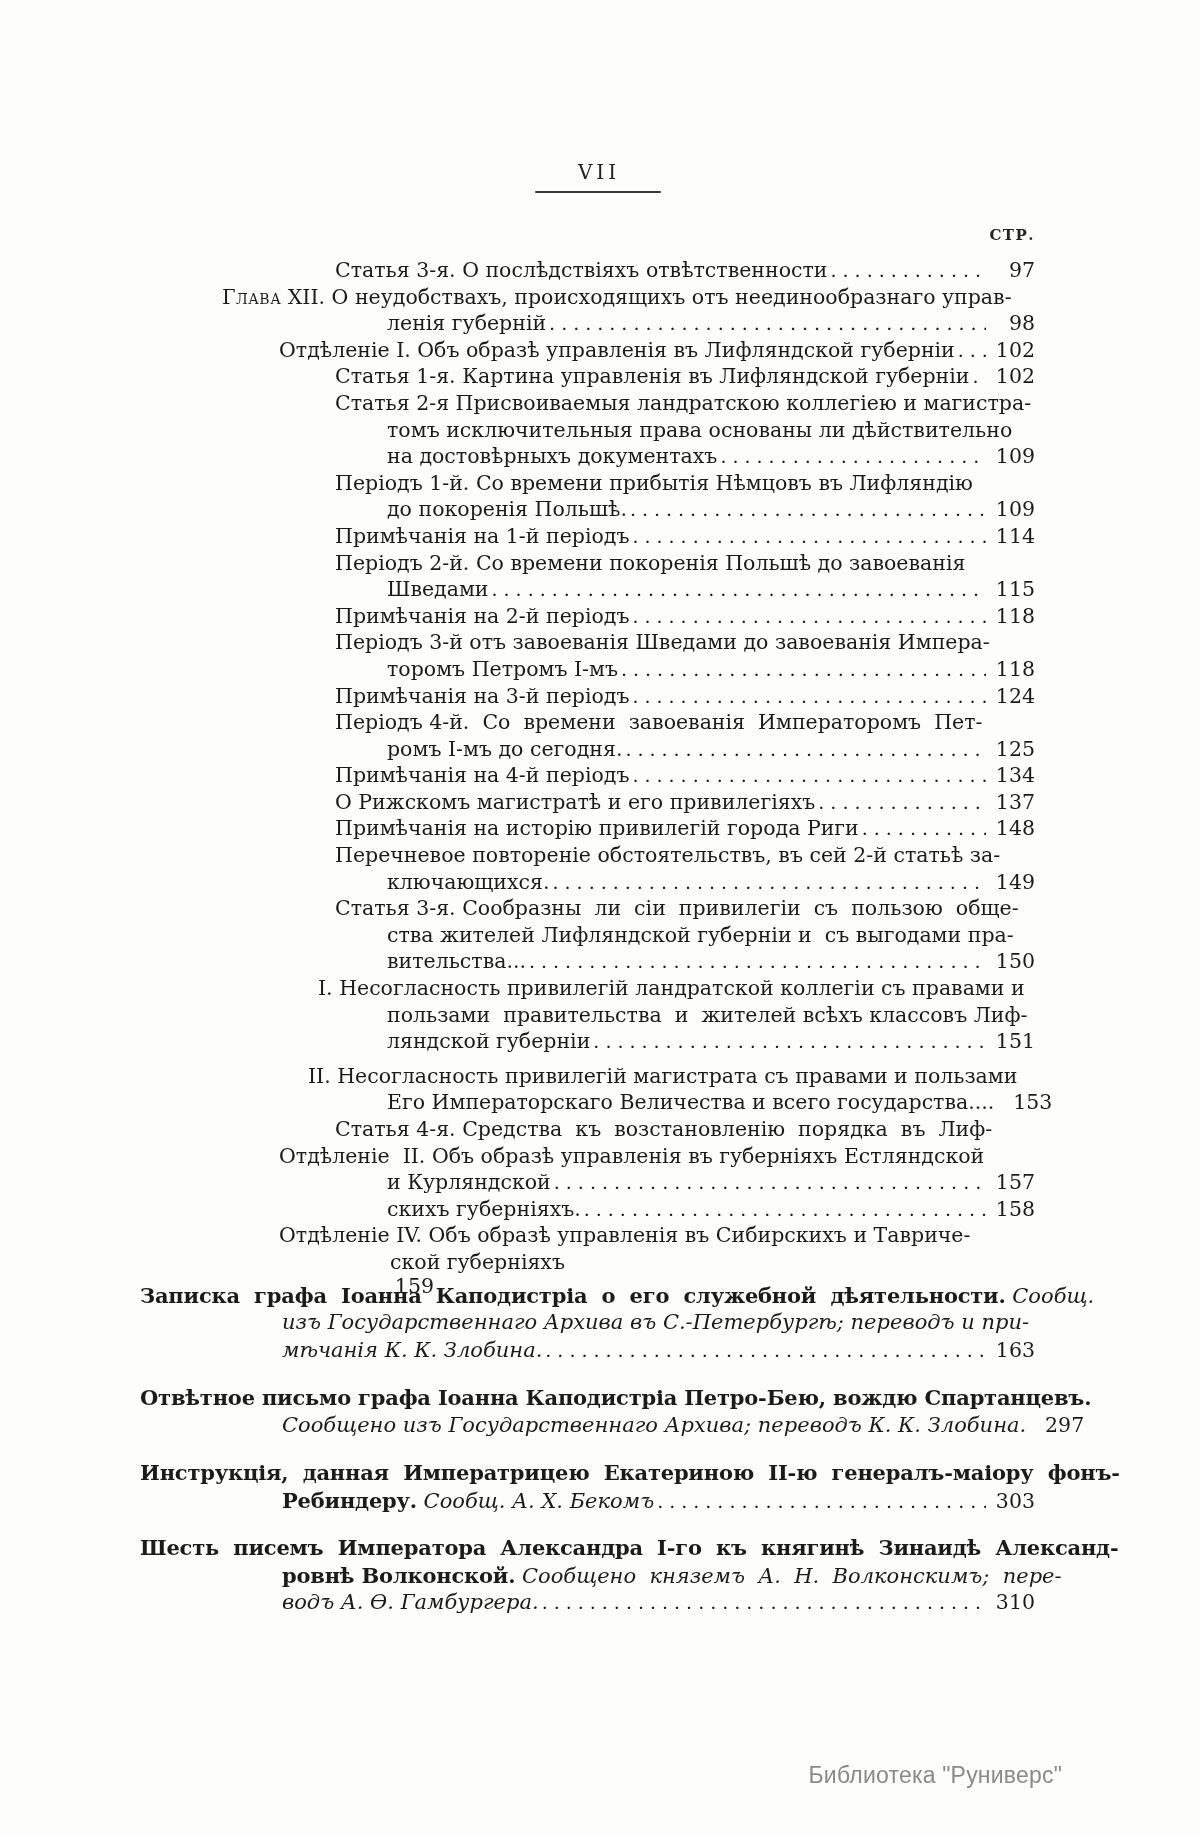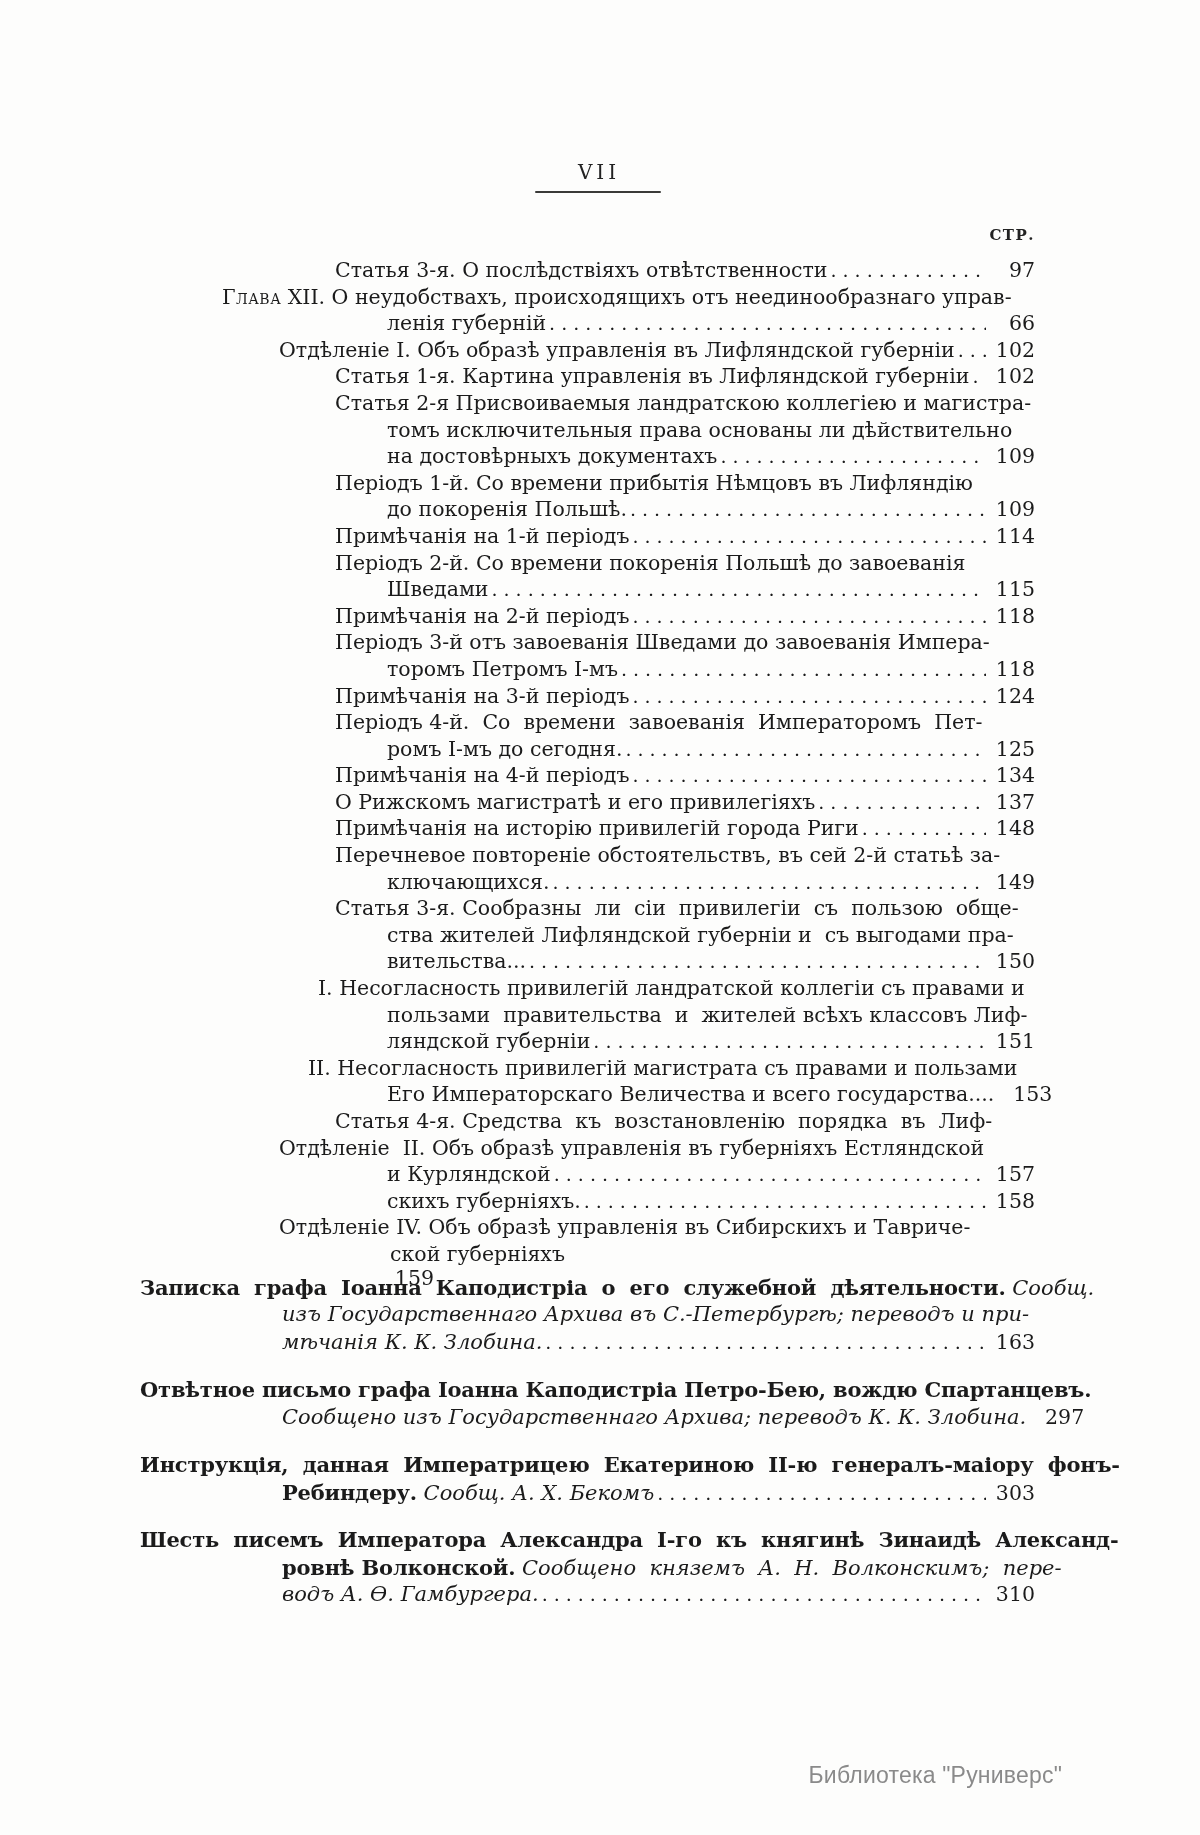--- a/index.html
+++ b/index.html
@@ -74,21 +74,21 @@
         <span class="txt"><span class="s-n">Статья 3-я. О послѣдствіяхъ отвѣтственности</span></span>
         <span class="lead"></span>
         <span class="pg">97</span>
       </div>
       <div class="row r-m" style="padding-left: 82px;">
         <span class="txt"><span class="s-sc">Глава</span><span class="s-n"> XII. О неудобствахъ, происходящихъ отъ неединообразнаго управ-</span></span>
       </div>
       <div class="row r-m" style="padding-left: 247px;">
         <span class="txt"><span class="s-n">ленія губерній</span></span>
         <span class="lead"></span>
-        <span class="pg">66</span>
+        <span class="pg">98</span>
       </div>
       <div class="row r-m" style="padding-left: 139px;">
         <span class="txt"><span class="s-n">Отдѣленіе I. Объ образѣ управленія въ Лифляндской губерніи</span></span>
         <span class="lead"></span>
         <span class="pg">102</span>
       </div>
       <div class="row r-m" style="padding-left: 195px;">
         <span class="txt"><span class="s-n">Статья 1-я. Картина управленія въ Лифляндской губерніи</span></span>
         <span class="lead"></span>
         <span class="pg">102</span>
@@ -189,21 +189,21 @@
         <span class="txt"><span class="s-n">I. Несогласность привилегій ландратской коллегіи съ правами и</span></span>
       </div>
       <div class="row r-m" style="padding-left: 247px;">
         <span class="txt"><span class="s-n">пользами  правительства  и  жителей всѣхъ классовъ Лиф-</span></span>
       </div>
       <div class="row r-m" style="padding-left: 247px;">
         <span class="txt"><span class="s-n">ляндской губерніи</span></span>
         <span class="lead"></span>
         <span class="pg">151</span>
       </div>
-      <div class="row r-m" style="padding-left: 168px;">
+      <div class="row r-m" style="padding-left: 168px; margin-top: 8px;">
         <span class="txt"><span class="s-n">II. Несогласность привилегій магистрата съ правами и пользами</span></span>
       </div>
       <div class="row r-m" style="padding-left: 247px;">
         <span class="txt"><span class="s-n">Его Императорскаго Величества и всего государства....</span></span>
         <span class="lead no-dots"></span>
         <span class="pg">153</span>
       </div>
       <div class="row r-m" style="padding-left: 195px;">
         <span class="txt"><span class="s-n">Статья 4-я. Средства  къ  возстановленію  порядка  въ  Лиф-</span></span>
       </div>

